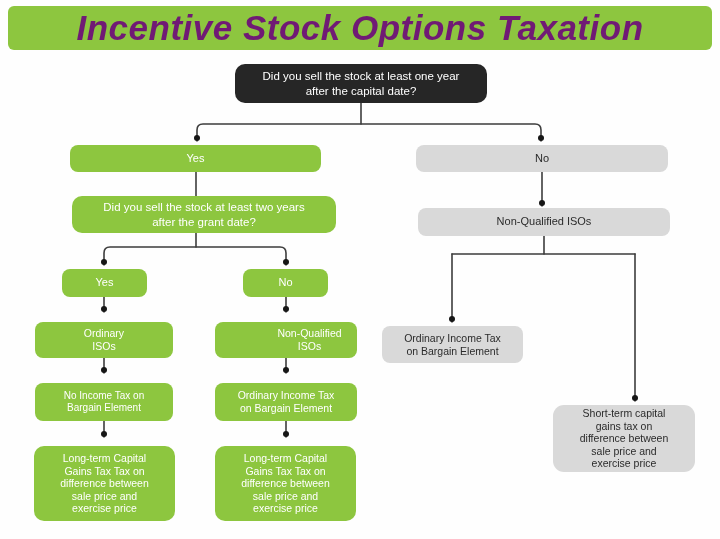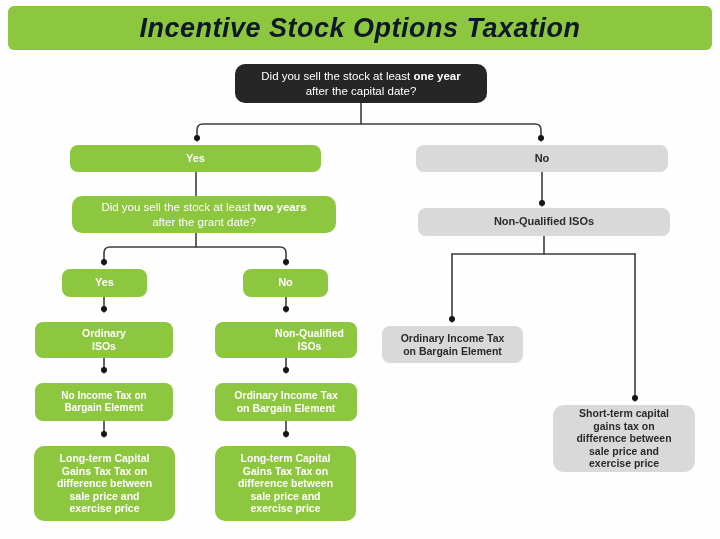--- a/index.html
+++ b/index.html
@@ -12,39 +12,39 @@
     width:720px;height:539px;
     background:#fefefe;
     overflow:hidden;
   }
   .banner{
     position:absolute;left:8px;top:6px;width:704px;height:44px;
     background:#8dc63f;border-radius:6px;
     display:flex;align-items:center;justify-content:center;
   }
   .banner-title{
-    color:#0f172a;font-size:27px;font-weight:800;font-style:italic;
+    color:#701a75;font-size:35px;font-weight:800;font-style:italic;
     letter-spacing:0.5px;white-space:nowrap;
   }
   .node{
     position:absolute;
     display:flex;align-items:center;justify-content:center;
     text-align:center;
     box-sizing:border-box;
-    font-weight:700;
+    font-weight:400;
     white-space:pre-line;
     line-height:1.2;
   }
   .node.green{background:#8dc63f;color:#ffffff;}
   .node.gray{background:#d9d9d9;color:#2b2b2b;}
   .node.dark{background:#262626;color:#ffffff;}
   .r8{border-radius:8px;}
   .r10{border-radius:10px;}
   .q-box{font-size:11.5px;font-weight:500;line-height:1.25;}
-  .q-box b{font-weight:700;}
+  .q-box b{font-weight:400;}
   #q1{left:235px;top:64px;width:252px;height:39px;padding:0 25px;}
   #yes1{left:70px;top:145px;width:251px;height:27px;font-size:11px;}
   #no1{left:416px;top:145px;width:252px;height:27px;font-size:11px;}
   #q2{left:72px;top:196px;width:264px;height:37px;padding:0 24px;}
   #yes2{left:62px;top:269px;width:85px;height:28px;font-size:11px;}
   #no2{left:243px;top:269px;width:85px;height:28px;font-size:11px;}
   #qual{left:35px;top:322px;width:138px;height:36px;font-size:10.5px;}
   #nonqual-l{left:215px;top:322px;width:142px;height:36px;font-size:10.5px;padding-left:47px;}
   #noinc{left:35px;top:383px;width:138px;height:38px;font-size:10px;}
   #ord-l{left:215px;top:383px;width:142px;height:38px;font-size:10.5px;}

